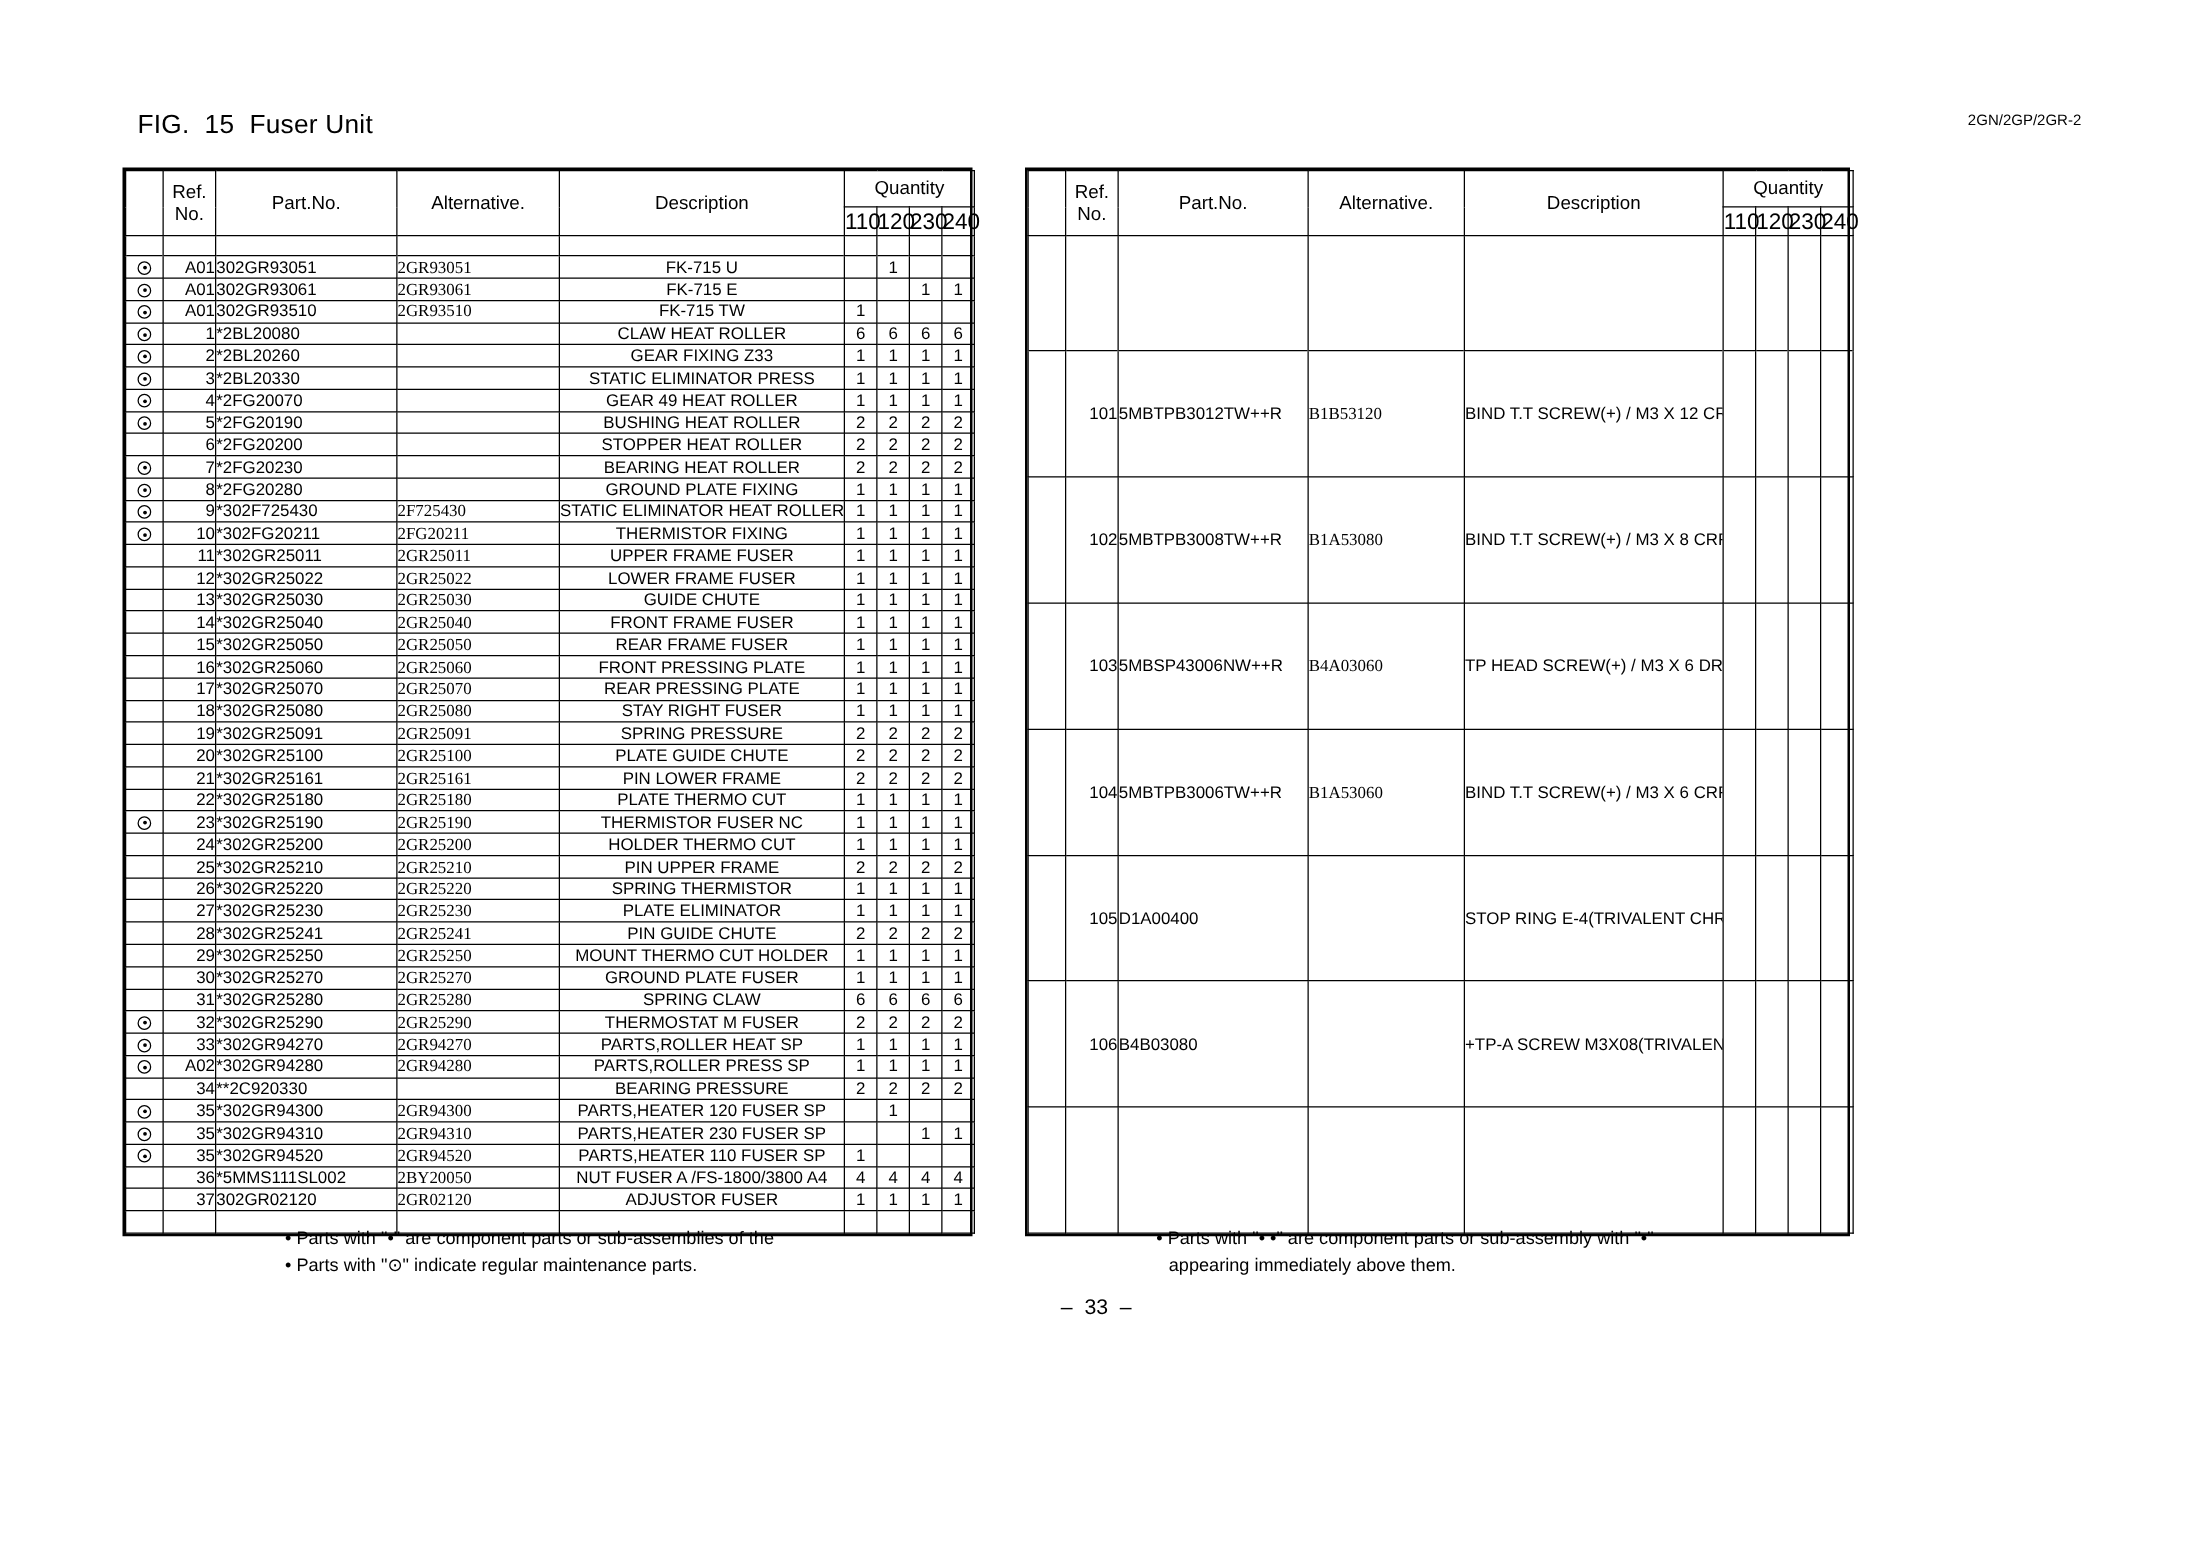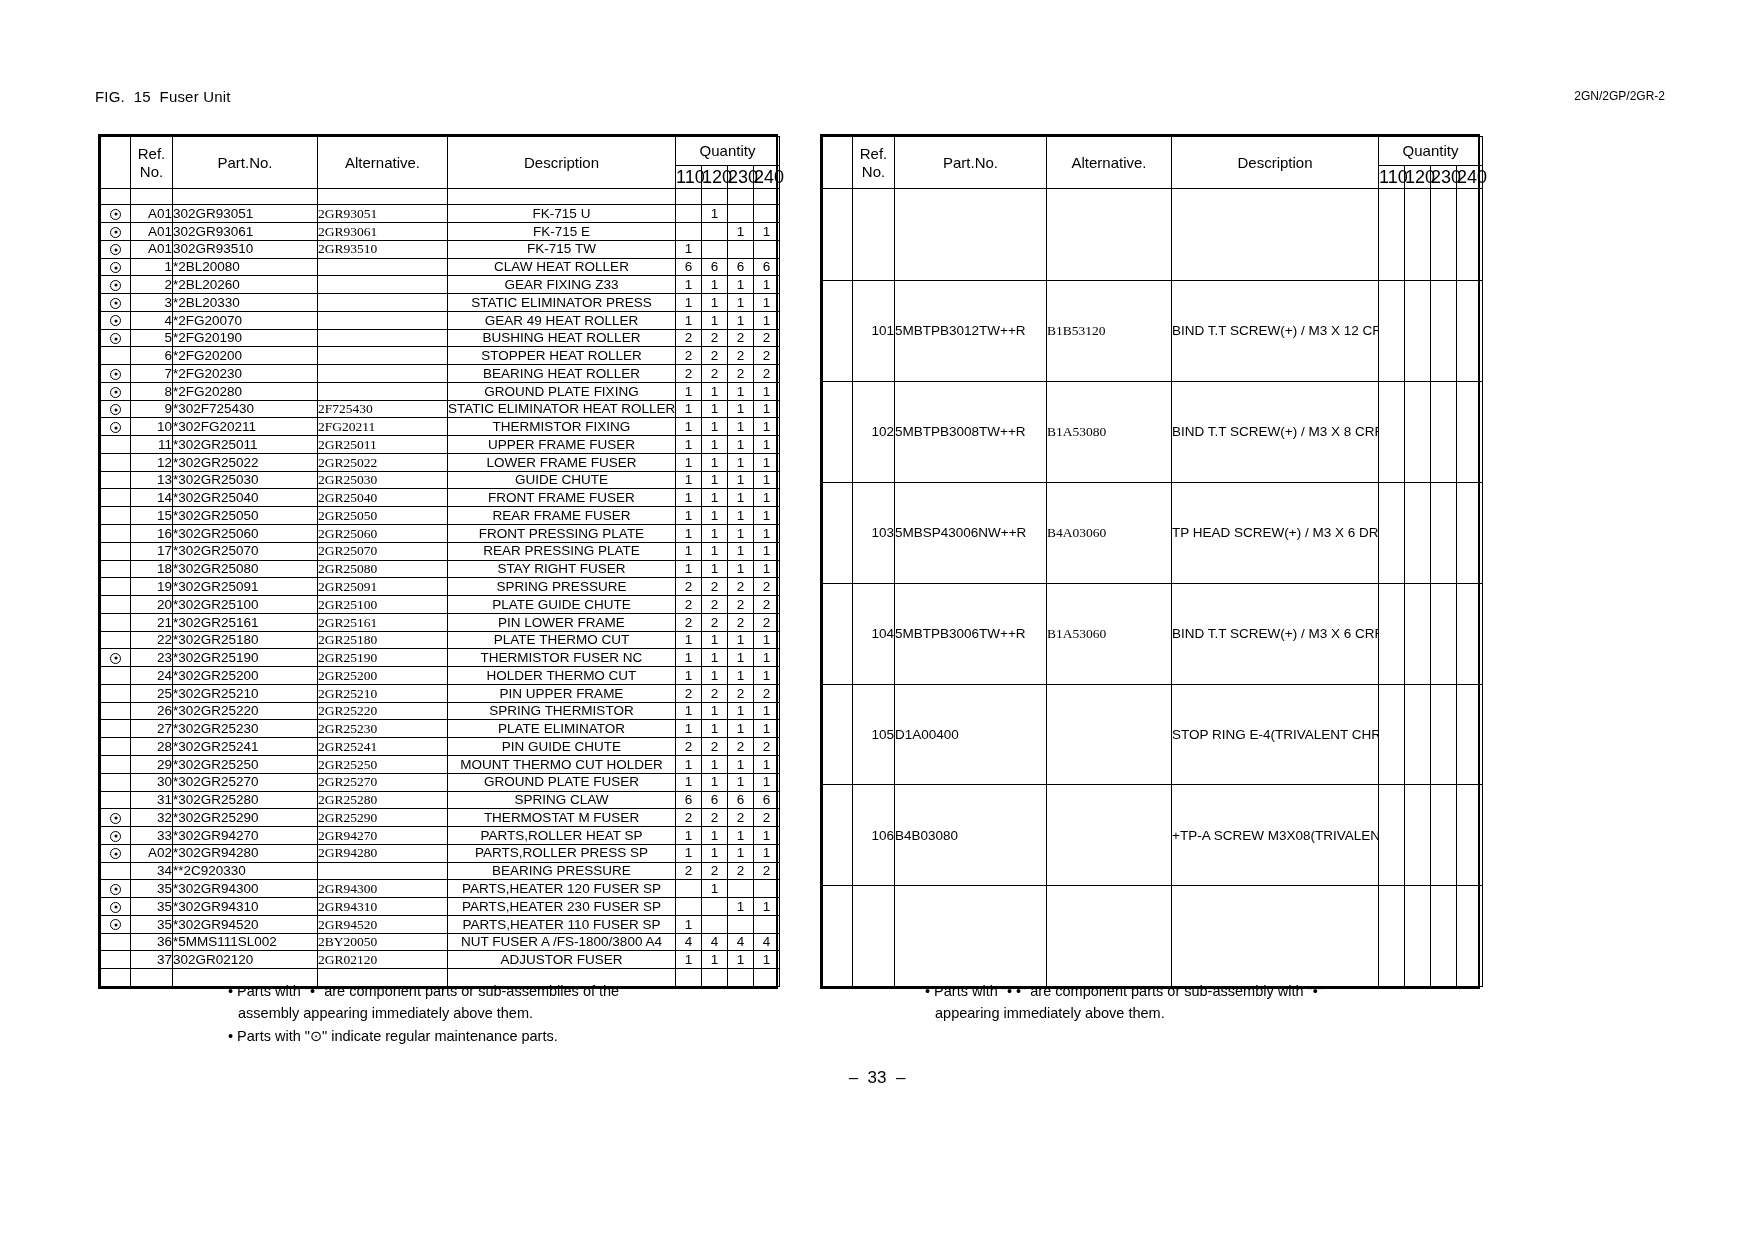--- a/index.html
+++ b/index.html
@@ -26,23 +26,23 @@
   
   .page-header {
     position: absolute;
     left: 95px;
     top: 88px;
     width: 1570px;
     height: 30px;
   }
   .fig-title {
     position: absolute;
-    left: 0;
+    left: 15px;
     top: 0;
-    font-size: 15px;
+    font-size: 21px;
     letter-spacing: 0.2px;
     white-space: pre;
   }
   .model-code {
     position: absolute;
     right: 0;
     top: 1px;
     font-size: 12px;
     white-space: pre;
   }
@@ -153,21 +153,20 @@
   .footnote-indent { padding-left: 10px; }
 
   .page-number {
     position: absolute;
     left: 0;
     top: 1036px;
     width: 1754px;
     text-align: center;
     font-size: 17px;
     white-space: pre;
-    margin-top: 32px;
   }
 </style>
 </head>
 <body>
 
 <div class="page">
 
   <div class="page-header">
     <div class="fig-title">FIG.  15  Fuser Unit</div>
     <div class="model-code">2GN/2GP/2GR-2</div>
@@ -825,21 +824,20 @@
             <td></td>
             <td></td>
             <td></td>
           </tr>
         </tbody>
     </table>
   </div>
 
   <div class="footnotes" id="left-footnotes">
     <div class="footnote-line">• Parts with "•" are component parts or sub-assemblies of the</div>
-    <div class="footnote-line footnote-indent">assembly appearing immediately above them.</div>
     <div class="footnote-line">• Parts with "⊙" indicate regular maintenance parts.</div>
   </div>
 
   <div class="footnotes" id="right-footnotes">
     <div class="footnote-line">• Parts with "• •" are component parts or sub-assembly with "•"</div>
     <div class="footnote-line footnote-indent">appearing immediately above them.</div>
   </div>
 
   <div class="page-number">–  33  –</div>
 

